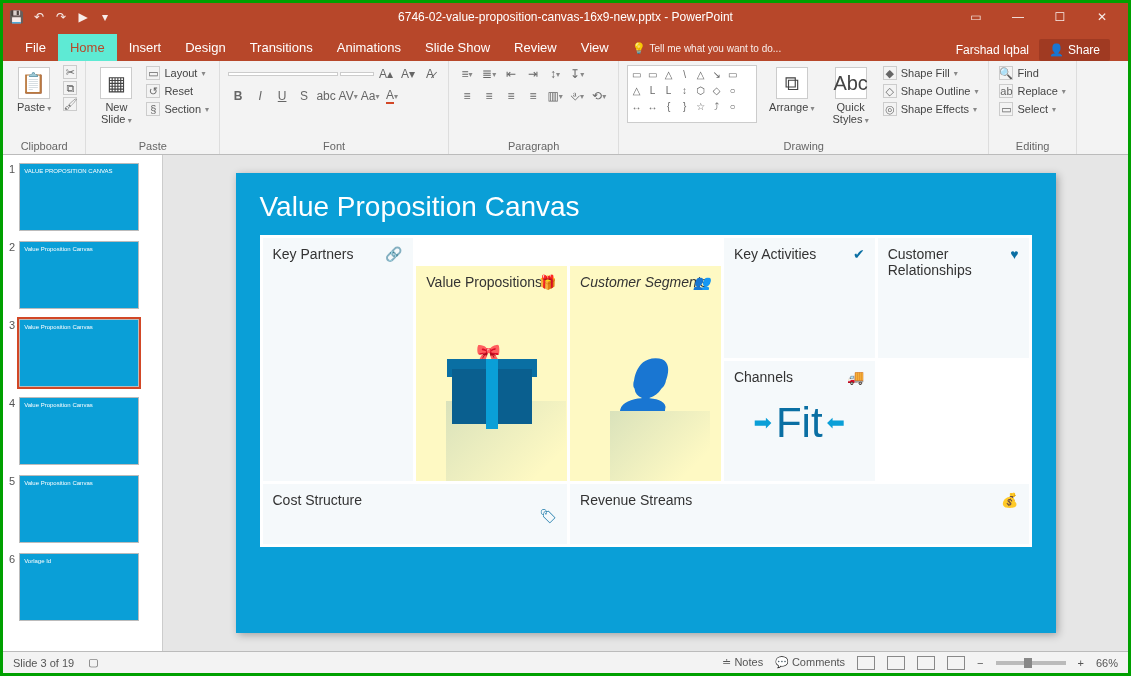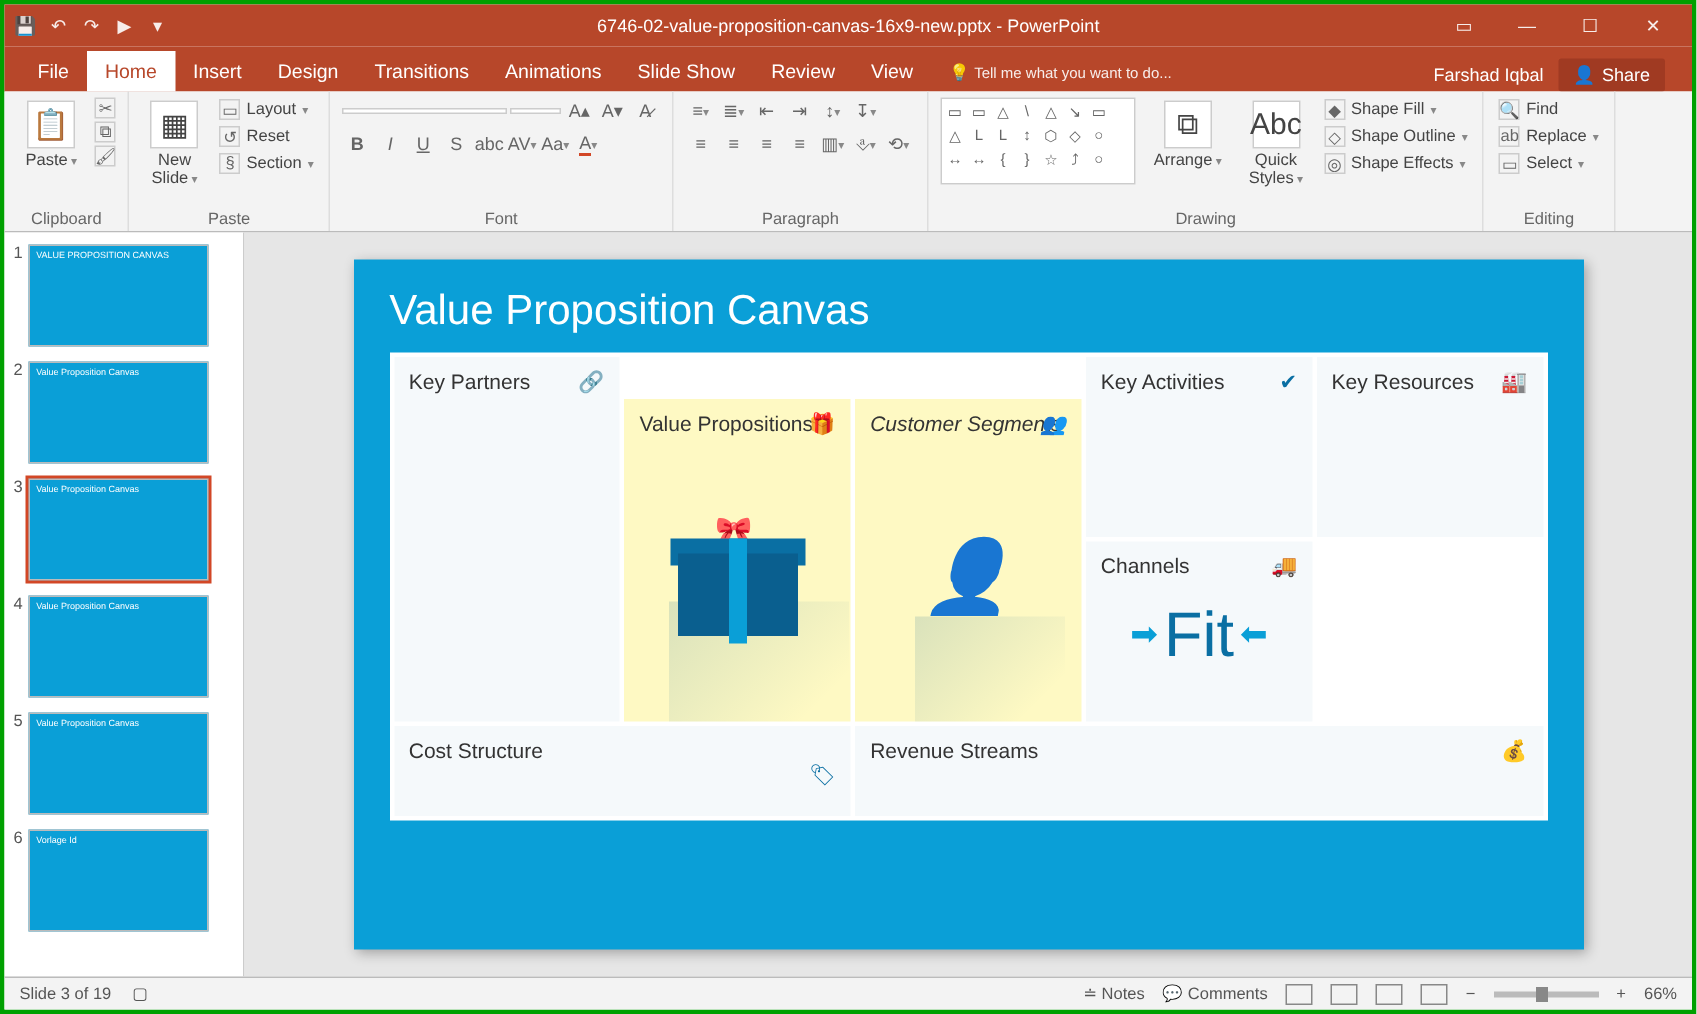--- a/index.html
+++ b/index.html
@@ -6,21 +6,21 @@
 body { font-family: "Segoe UI", Arial, sans-serif; font-size: 12px; background: #fff; overflow: hidden; }
 .root { border: 3px solid #00a000; width: 1131px; height: 676px; display: flex; flex-direction: column; }
 .titlebar { background: #b7472a; height: 28px; display: flex; align-items: center; color: #fff; padding: 0 6px; position: relative; }
 .qat { display: flex; gap: 6px; align-items: center; }
 .qat-icon { width: 16px; height: 16px; display: flex; align-items: center; justify-content: center; font-size: 12px; opacity: .9; }
 .title-center { position: absolute; left: 50%; transform: translateX(-50%); font-size: 12px; }
 .winctrls { margin-left: auto; display: flex; gap: 2px; }
 .winbtn { width: 40px; height: 24px; display: flex; align-items: center; justify-content: center; color: #fff; opacity: .9; }
 .tabs { background: #b7472a; height: 30px; display: flex; align-items: flex-end; color: #fff; padding: 0 10px; }
 .tab { padding: 6px 12px; font-size: 13px; cursor: pointer; }
-.tab.active { background: #ffffff; color: #b7472a; }
+.tab.active { background: #5eead4; color: #b7472a; }
 .tab.file { padding: 6px 12px; }
 .tellme { padding: 6px 12px; font-size: 10px; opacity: .9; }
 .tellme::before { content: "💡 "; font-size: 11px; }
 .user-right { margin-left: auto; display: flex; align-items: center; gap: 10px; padding-right: 8px; }
 .share-btn { background: #a03a22; padding: 4px 10px; border-radius: 2px; display: flex; gap: 4px; align-items: center; }
 .ribbon { background: #f3f3f3; height: 94px; border-bottom: 1px solid #bbb; display: flex; }
 .group { border-right: 1px solid #ddd; padding: 4px 8px 2px; display: flex; flex-direction: column; justify-content: space-between; }
 .group-label { text-align: center; color: #666; font-size: 11px; padding-top: 2px; }
 .group-body { display: flex; gap: 6px; align-items: flex-start; flex: 1; }
 .bigbtn { display: flex; flex-direction: column; align-items: center; justify-content: center; gap: 2px; padding: 2px 6px; font-size: 11px; color: #444; }
@@ -337,30 +337,30 @@
               <div class="cell-title">Value Propositions</div>
               <span class="cell-icon">🎁</span>
             <div class="gift-shadow"></div>
             <div class="gift">
               <div class="gift-bow">🎀</div>
                 <div class="gift-lid"></div>
                 <div class="gift-box"></div>
                 <div class="gift-ribv"></div>
             </div>
           </div>
+          <div class="cell">
+              <div class="cell-title">Customer Relationships</div>
+              <span class="cell-icon">♥</span>
+            </div>
           <div class="cell hl cs">
               <div class="cell-title">Customer Segments</div>
               <span class="cell-icon">👥</span>
             <div class="person-shadow"></div>
             <div class="person">👤</div>
           </div>
-          <div class="cell">
-              <div class="cell-title">Key Resources</div>
-              <span class="cell-icon">🏭</span>
-            </div>
           <div class="cell">
               <div class="cell-title">Channels</div>
               <span class="cell-icon">🚚</span>
             <div class="fit-wrap">
               <span class="fit-arrow">➡</span>
               <span class="fit-text">Fit</span>
               <span class="fit-arrow">⬅</span>
             </div>
           </div>
           <div class="cell cost">

